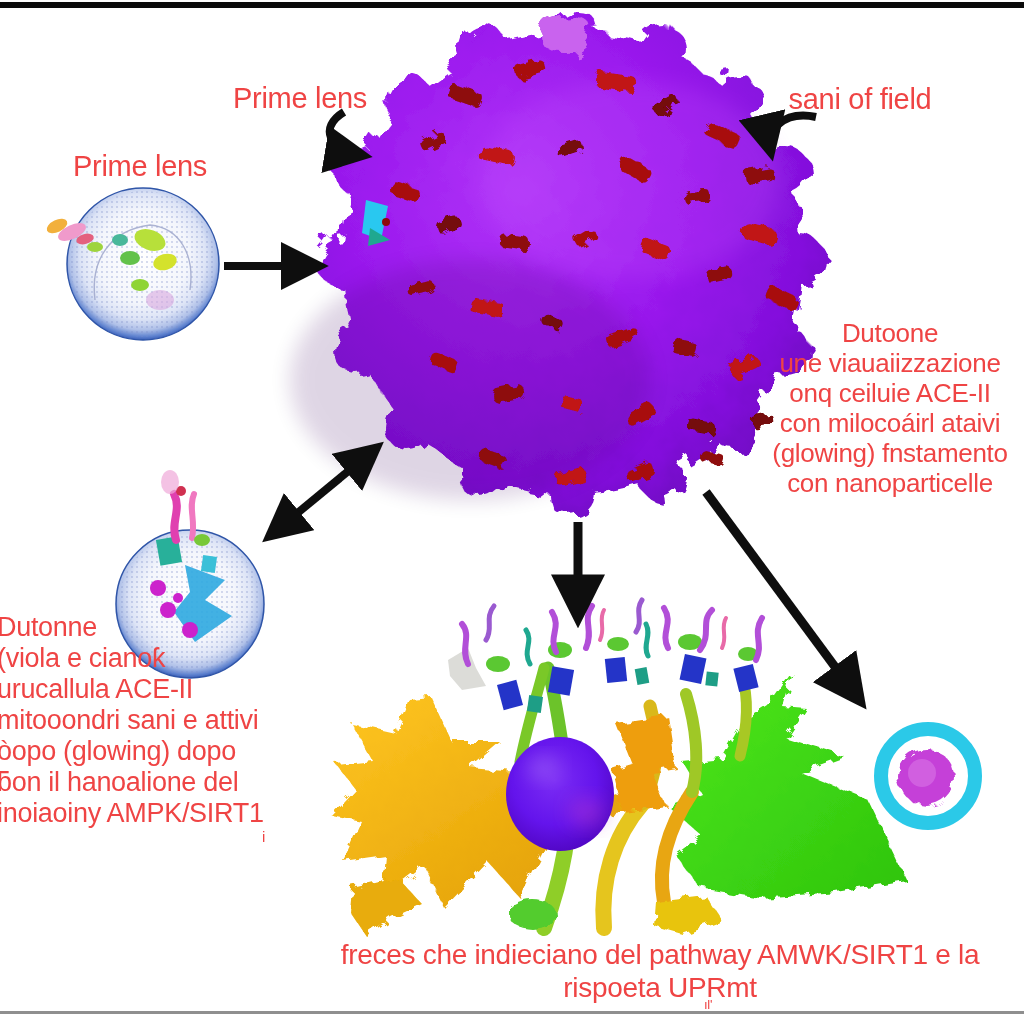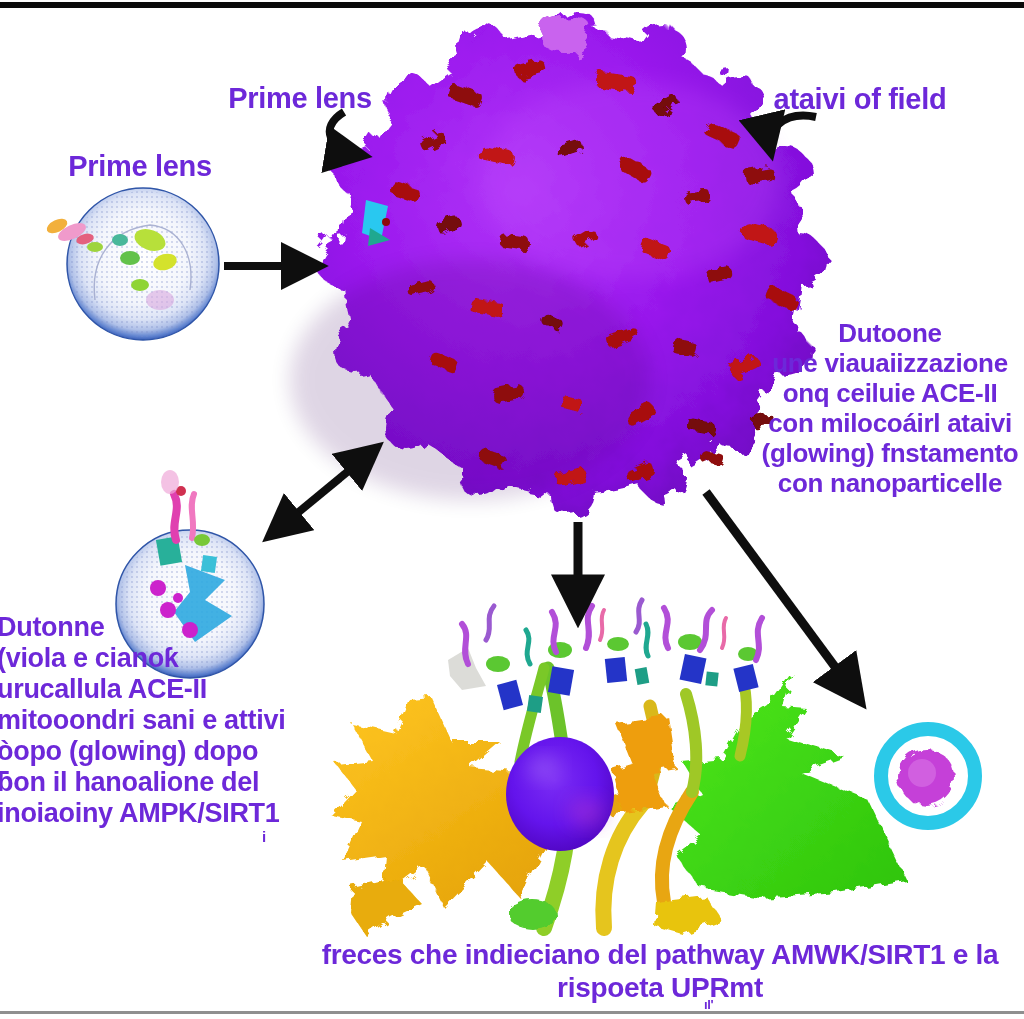--- a/index.html
+++ b/index.html
@@ -1,18 +1,18 @@
 <!DOCTYPE html>
 <html><head>
 <meta charset="utf-8">
 <style>
   html,body{margin:0;padding:0;background:#fff;}
   #canvas{position:relative;width:1024px;height:1019px;background:#ffffff;overflow:hidden;
           font-family:"Liberation Sans","DejaVu Sans",sans-serif;color:#101010;}
-  .lbl{position:absolute;color:#6d28d9;letter-spacing:-0.3px;font-weight:bold;}
+  .lbl{position:absolute;color:#ef4444;letter-spacing:-0.3px;}
   .txt-block{position:absolute;white-space:pre-line;}
   #border-top{position:absolute;left:0;top:2px;width:1024px;height:6px;background:#0a0a0a;}
   #border-bottom{position:absolute;left:0;top:1011px;width:1024px;height:3px;background:#8f8f8f;}
   #prime-lens-left{left:60px;top:150px;width:160px;font-size:29px;text-align:center;}
   #lens-35mm{left:70px;top:344px;width:140px;font-size:29px;text-align:center;}
   #prime-lens-top{left:225px;top:82px;width:150px;font-size:29px;text-align:center;}
   #depth-of-field{left:770px;top:83px;width:180px;font-size:29px;text-align:center;}
   #right-caption{left:745px;top:318px;width:290px;font-size:26px;line-height:30px;text-align:center;letter-spacing:-0.3px;}
   #left-caption{left:-3px;top:612px;width:320px;font-size:27px;line-height:31px;text-align:left;letter-spacing:-0.3px;}
   #left-caption-sub{left:262px;top:828px;font-size:15px;}
@@ -245,21 +245,21 @@
       <path d="M 272,534 L 374,450" stroke-width="8" marker-start="url(#ahs)" marker-end="url(#ah)"></path>
       <path d="M 578,522 L 578,614" stroke-width="9" marker-end="url(#ah)"></path>
       <path d="M 706,492 L 858,698" stroke-width="9" marker-end="url(#ah)"></path>
       <path d="M 344,112 C 318,128 330,150 360,155" stroke-width="8" marker-end="url(#ah)"></path>
       <path d="M 816,117 C 782,110 766,132 770,149" stroke-width="8" marker-end="url(#ah)"></path>
     </g>
   </svg>
 
   <div class="lbl" id="prime-lens-left">Prime lens</div>
   <div class="lbl" id="prime-lens-top">Prime lens</div>
-  <div class="lbl" id="depth-of-field">ataivi of field</div>
+  <div class="lbl" id="depth-of-field">sani of field</div>
   <div class="lbl txt-block" id="right-caption">Dutoone
 une viauaiizzazione
 onq ceiluie ACE-II
 con milocoáirl ataivi
 (glowing) fnstamento
 con nanoparticelle</div>
   <div class="lbl txt-block" id="left-caption">Dutonne
 (viola e cianoƙ
 urucallula ACE-II
 mitooondri sani e attivi

